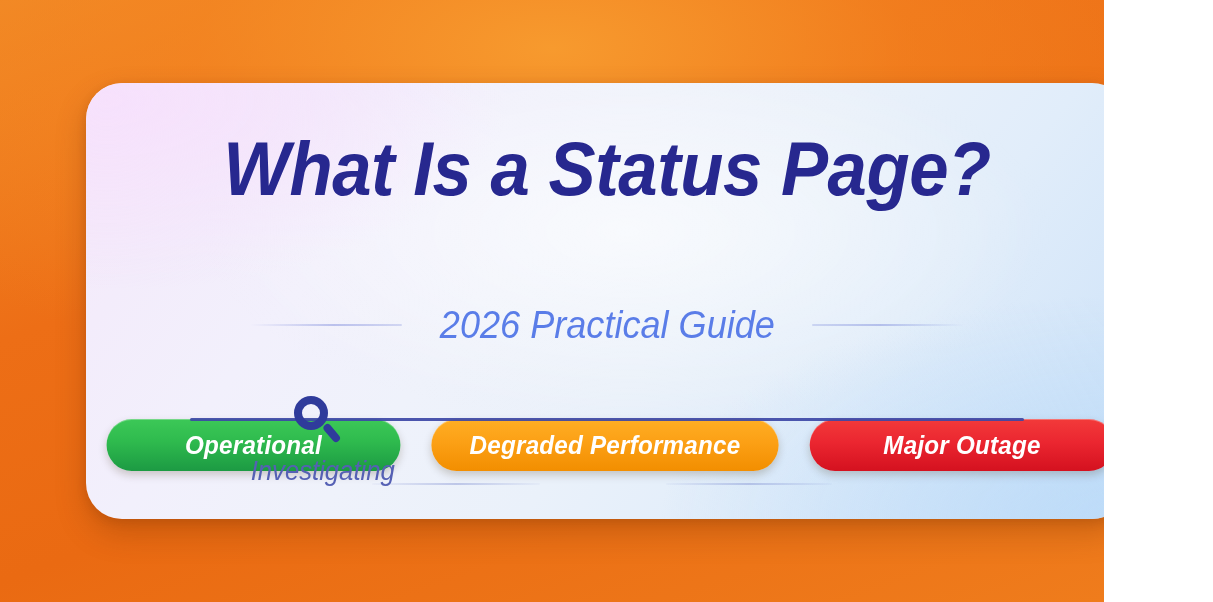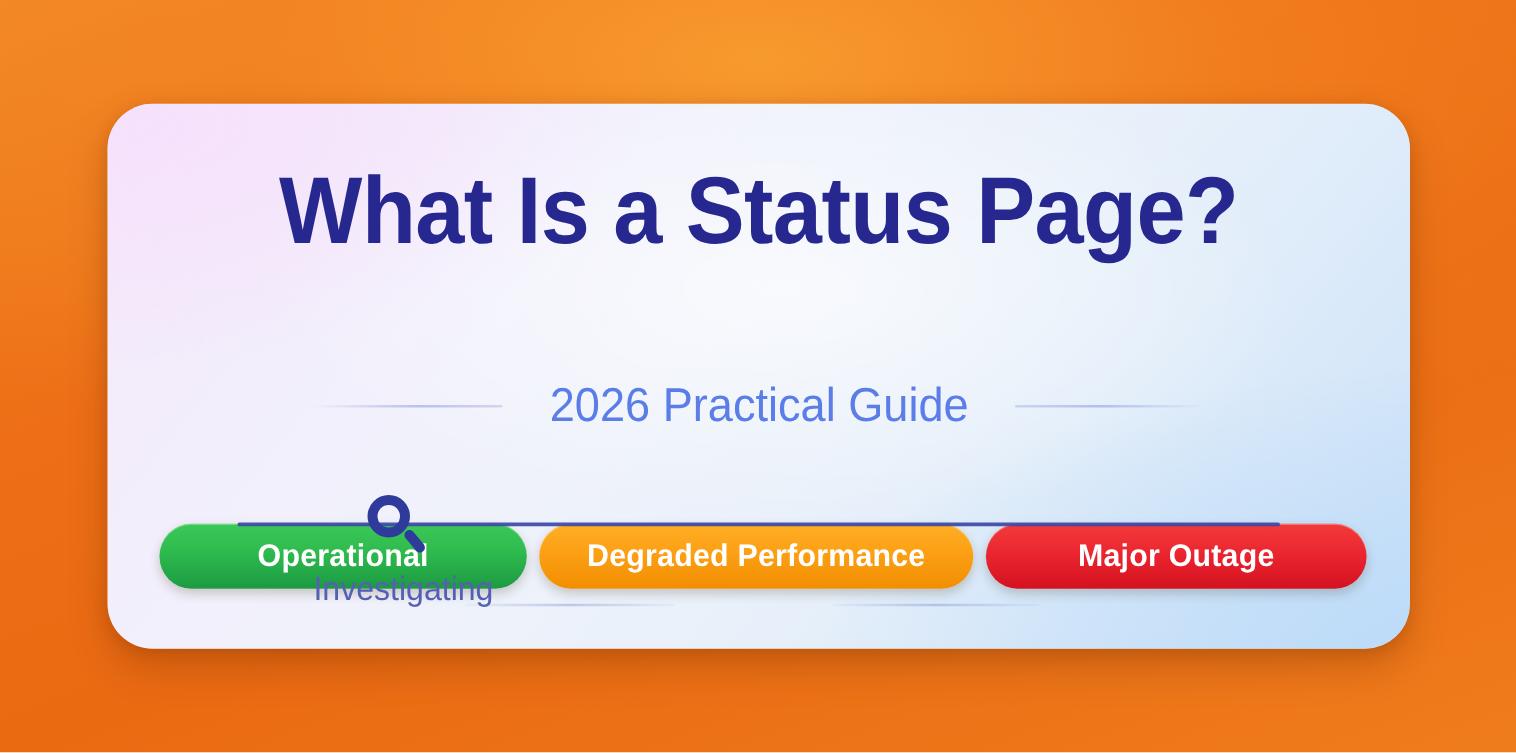--- a/index.html
+++ b/index.html
@@ -9,26 +9,27 @@
   }
   body {
     width: 1213px;
     height: 602px;
     overflow: hidden;
     font-family: "Liberation Sans", sans-serif;
   }
 
   #stage {
     position: relative;
-    width: 1213px;
+    width: 1104px;
     height: 602px;
     background:
       radial-gradient(115% 95% at 50% 8%, #F79A2E 0%, #F4862299 28%, #EE701A00 62%),
       linear-gradient(160deg, #F18A26 0%, #ED6E16 34%, #EA6A12 58%, #EF7C1C 100%);
     overflow: hidden;
+    font-style: italic;
   }
 
   
   #card {
     position: absolute;
     left: 86px;
     top: 83px;
     width: 1042px;
     height: 436px;
     border-radius: 36px;
@@ -107,20 +108,21 @@
   }
 
   
   .pill-row {
     position: absolute;
     left: 0;
     right: 0;
     top: 222px;
     display: flex;
     justify-content: center;
+    gap: 21px;
     padding-left: 7px;
   }
   .pill {
     height: 52px;
     display: flex;
     align-items: center;
     justify-content: center;
     border-radius: 26px;
     padding: 0 30px;
     color: #FFFFFF;

